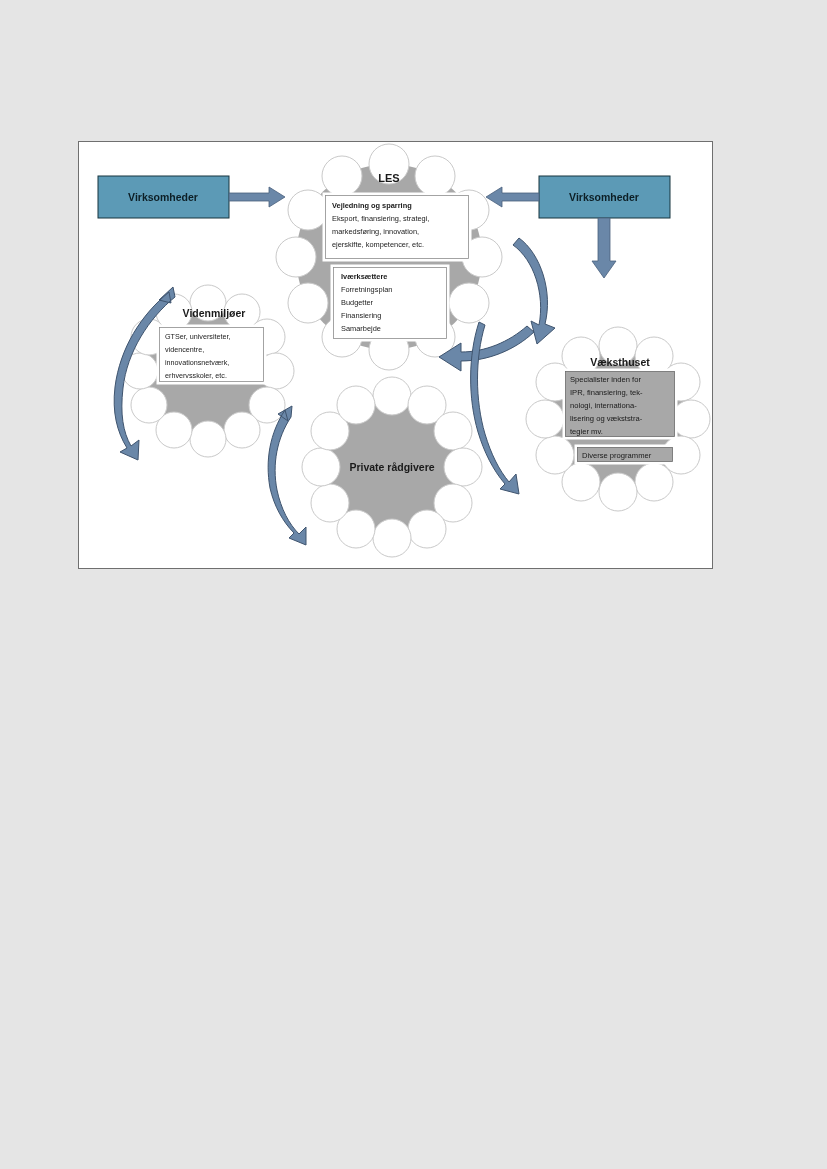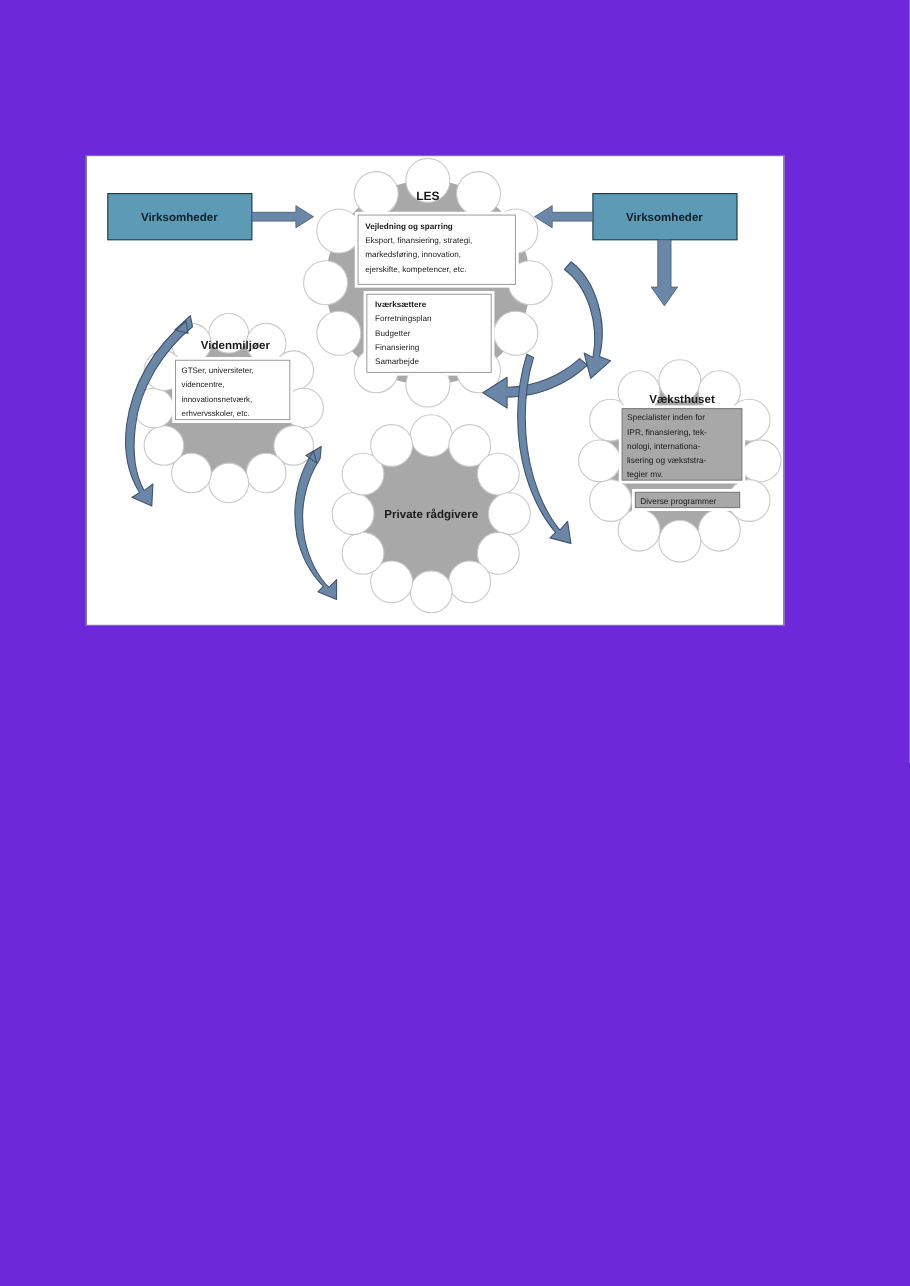--- a/index.html
+++ b/index.html
@@ -12,21 +12,21 @@
     height: 1169px;
     font-family: "Liberation Sans", sans-serif;
     position: relative;
     overflow: hidden;
   }
   #page {
     position: absolute;
     left: 0; top: 0;
     width: 827px;
     height: 1169px;
-    background: #6d28d9;
+    background: #e5e5e5;
   }
   #diagram-frame {
     position: absolute;
     left: 78px;
     top: 141px;
     width: 635px;
     height: 428px;
     border: 1px solid #6f6f6f;
     background: #ffffff;
     box-sizing: border-box;

